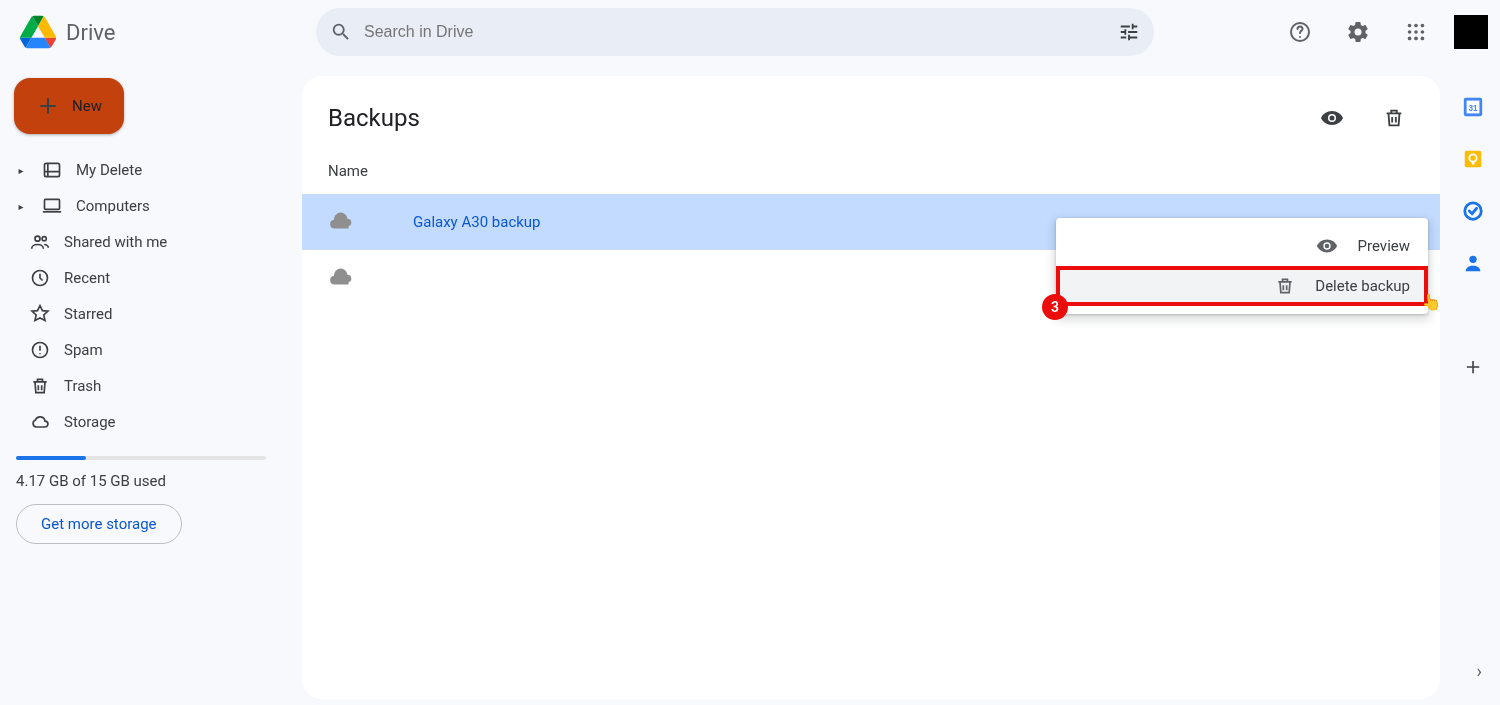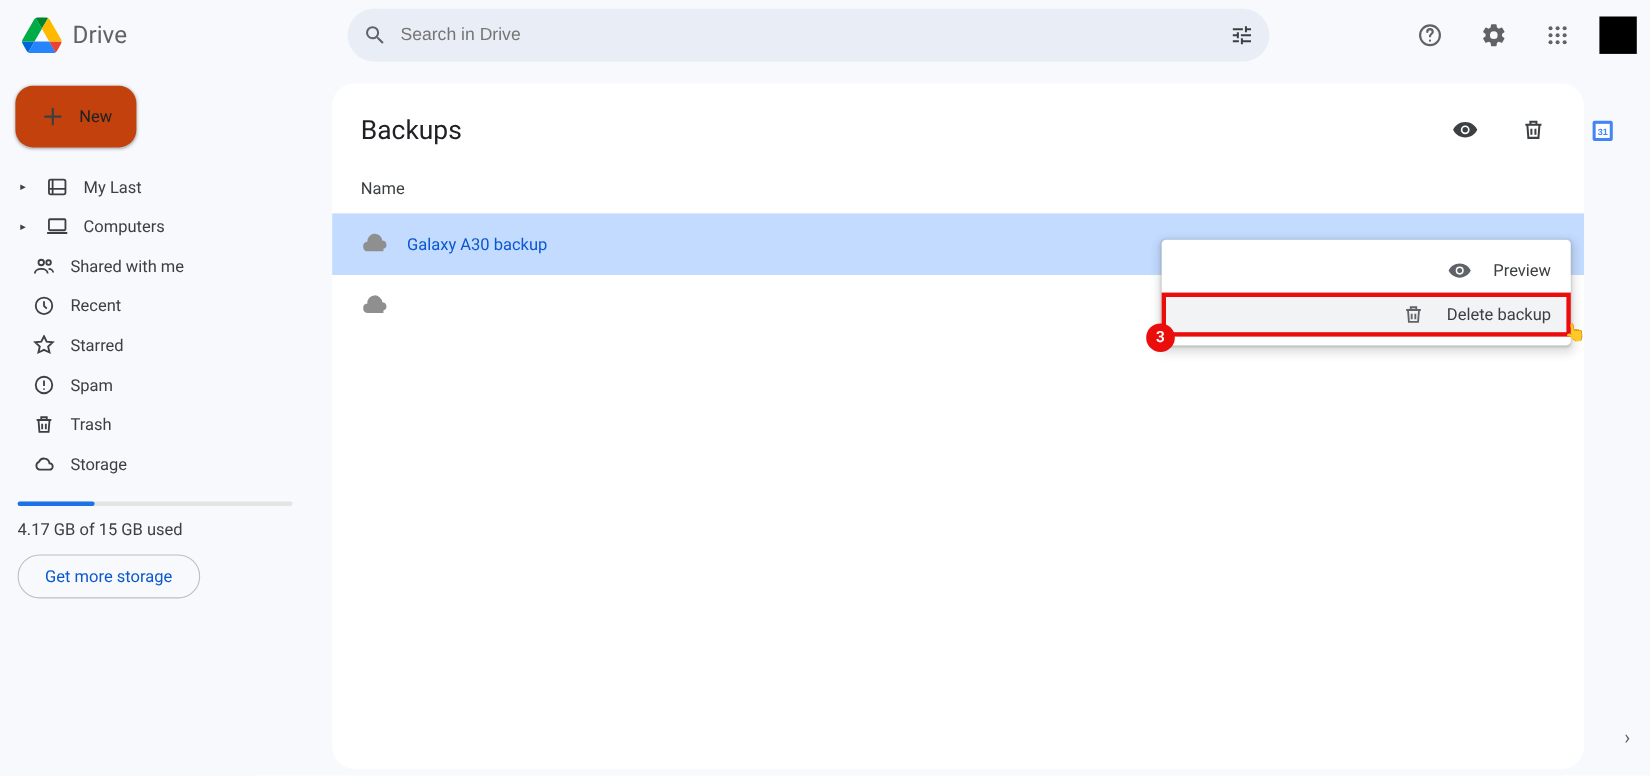--- a/index.html
+++ b/index.html
@@ -64,21 +64,21 @@
   .main-actions .aicon { width:40px; height:40px; display:flex;
     align-items:center; justify-content:center; cursor:pointer; color:#3c4043; }
   .list-header { display:flex; padding:14px 26px; font-size:15px; color:#3c4043; }
   .col-name { flex:1; }
   .col-last { width:260px; }
   .row {
     display:flex; align-items:center; height:56px; padding:0 26px;
     font-size:15px; gap:18px; border-top:0;
   }
   .row.selected { background:#c2e7ff80; background:#c2dbff; }
-  .row .fname { flex:1; }
+  .row .fname { flex:1;margin-left:43px; }
   .row.selected .fname span { color:#0b57d0; }
   .cloud-icon { color:#8f8f8f; width:24px; }
   
   .ctx {
     position:absolute; left:1056px; top:218px; width:372px;
     background:#fff; box-shadow:0 1px 3px rgba(60,64,67,.3),0 4px 8px 3px rgba(60,64,67,.15);
     border-radius:4px; padding:8px 0; font-size:15px; color:#3c4043;
   }
   .ctx-item { display:flex; align-items:center; gap:20px;
     height:40px; padding:0 18px; cursor:pointer;justify-content:flex-end; }
@@ -87,22 +87,22 @@
     position:relative;
   }
   .badge-3 {
     position:absolute; left:-14px; bottom:-14px; width:26px; height:26px;
     background:#eb0c0c; color:#fff; font-size:14px; font-weight:600;
     border-radius:50%; display:flex; align-items:center; justify-content:center;
   }
   .cursor { position:absolute; left:1422px; top:293px; font-size:16px;
     transform:rotate(-8deg); pointer-events:none; }
   
-  .sidepanel { position:absolute; right:0; top:60px; width:54px;
-    display:flex; flex-direction:row; align-items:center; gap:30px; padding-top:20px; }
+  .sidepanel { position:absolute; right:0; top:76px; width:54px;
+    display:flex; flex-direction:column; align-items:center; gap:30px; padding-top:20px; }
   .sidepanel .sp { width:22px; height:22px; cursor:pointer; }
   .sidepanel .plus { margin-top:46px; font-size:24px; color:#3c4043; cursor:pointer; }
   .side-collapse { position:absolute; right:18px; bottom:24px; color:#5f6368; font-size:18px; cursor:pointer;}
   svg { display:block; }
 </style>
 </head>
 <body>
 
 <div class="topbar">
   <div class="logo-wrap">
@@ -171,21 +171,21 @@
       </svg>
     <span>New</span>
   </div>
   <ul class="nav-list">
     <li class="nav-item">
       <span class="exp">▸</span>
       <svg width="20" height="20" viewBox="0 0 24 24" fill="none" stroke="#3c4043" stroke-width="2">
           <rect x="3" y="4" width="18" height="16" rx="2"></rect>
           <path d="M7 4v16M3 14h18"></path>
         </svg>
-      <span>My Last</span>
+      <span>My Delete</span>
     </li>
     <li class="nav-item">
       <span class="exp">▸</span>
       <svg width="20" height="20" viewBox="0 0 24 24" fill="none" stroke="#3c4043" stroke-width="2">
           <rect x="3" y="4" width="18" height="12" rx="1"></rect>
           <path d="M1 19h22"></path>
         </svg>
       <span>Computers</span>
     </li>
     <li class="nav-item">

